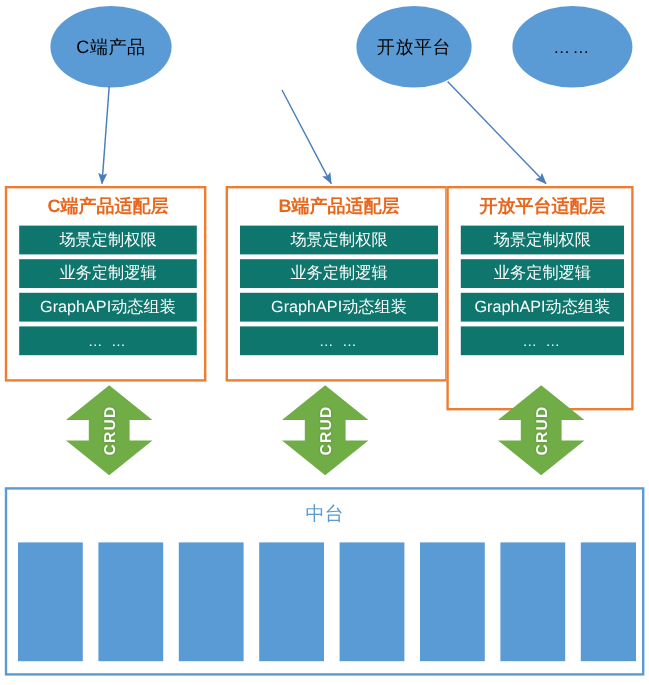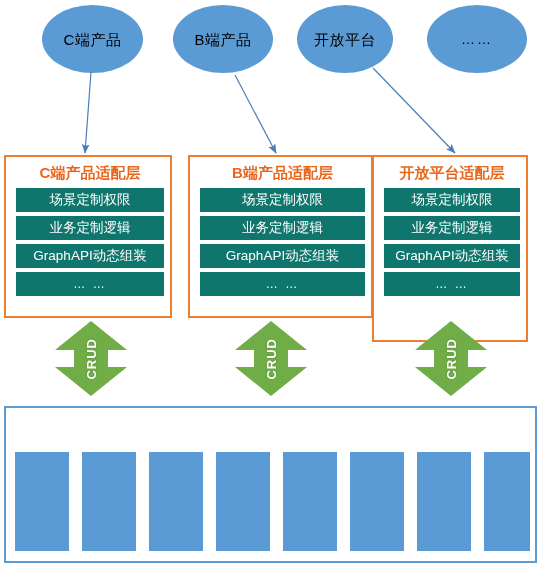--- a/index.html
+++ b/index.html
@@ -68,23 +68,20 @@
 </style>
 </head>
 <body>
 
 <div id="stage">
 
   <div class="ellipse" style="left:42px;top:5px;width:101px;height:68px;">
     <span class="elabel">C端产品</span>
   </div>
 
-  <div class="ellipse" style="left:173px;top:5px;width:100px;height:68px;">
-    <span class="elabel">B端产品</span>
-  </div>
 
   <div class="ellipse" style="left:297px;top:5px;width:96px;height:68px;">
     <span class="elabel">开放平台</span>
   </div>
 
   <div class="ellipse" style="left:427px;top:5px;width:100px;height:68px;">
     <span class="elabel" style="font-size:14px;letter-spacing:2px;">……</span>
   </div>
 
   <svg id="connectors" viewBox="0 0 541 571">
@@ -143,20 +140,21 @@
   <div class="crud" style="left:415px;top:321px;width:72px;height:75px;">
     <svg width="72" height="75" viewBox="0 0 72 75">
       <path d="M36,0 L72,29 L53,29 L53,46 L72,46 L36,75 L0,46 L19,46 L19,29 L0,29 Z" fill="#70AD47"></path>
     </svg>
     <div class="crud-text">
         <span>CRUD</span>
       </div>
   </div>
 
   <div id="platform" style="left:4px;top:406px;width:533px;height:157px;">
+    <div id="platform-title" style="left:0;top:12px;">中台</div>
 
     <div class="pbar" style="left:9px;top:44px;width:54px;height:99px;"></div>
     <div class="pbar" style="left:76px;top:44px;width:54px;height:99px;"></div>
     <div class="pbar" style="left:143px;top:44px;width:54px;height:99px;"></div>
     <div class="pbar" style="left:210px;top:44px;width:54px;height:99px;"></div>
     <div class="pbar" style="left:277px;top:44px;width:54px;height:99px;"></div>
     <div class="pbar" style="left:344px;top:44px;width:54px;height:99px;"></div>
     <div class="pbar" style="left:411px;top:44px;width:54px;height:99px;"></div>
     <div class="pbar" style="left:478px;top:44px;width:46px;height:99px;"></div>
   </div>

